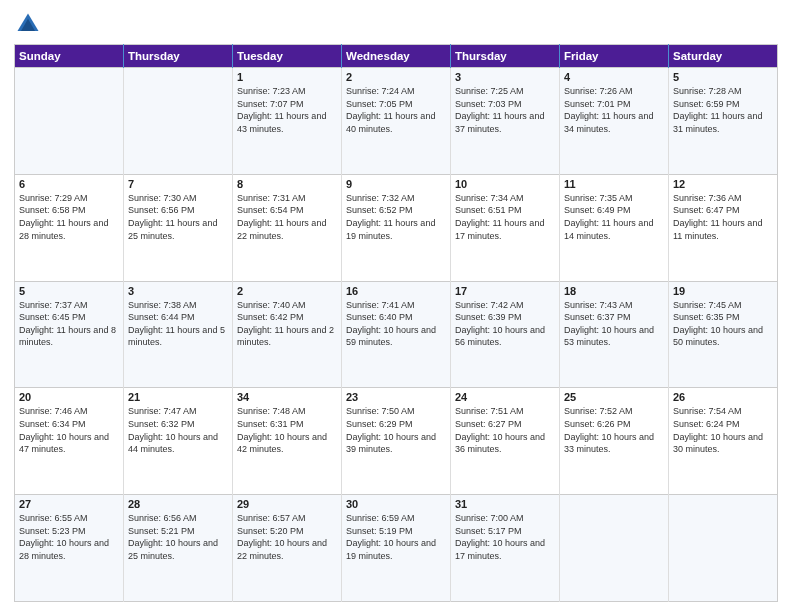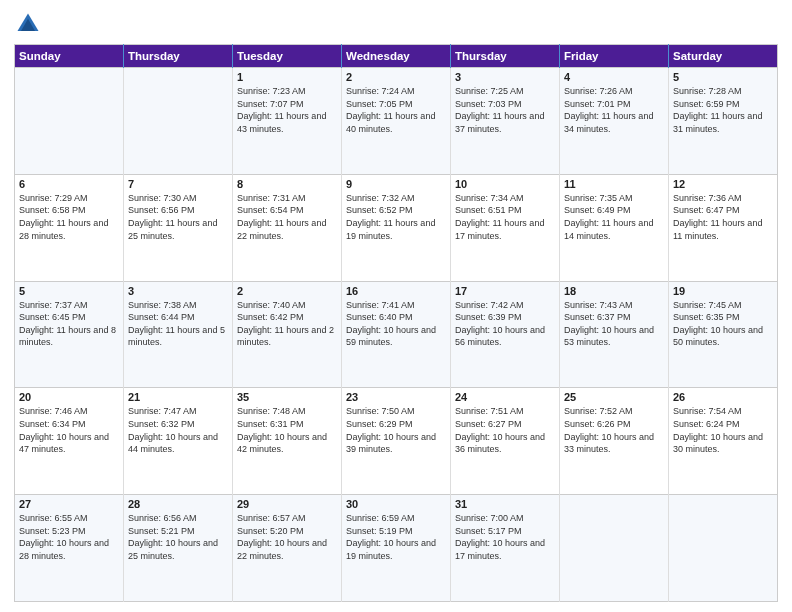--- a/index.html
+++ b/index.html
@@ -228,21 +228,21 @@
         <tr>
           <td>
             <span class="day-num">20</span>
             <div class="day-info">Sunrise: 7:46 AM<br>Sunset: 6:34 PM<br>Daylight: 10 hours and 47 minutes.</div>
           </td>
           <td>
             <span class="day-num">21</span>
             <div class="day-info">Sunrise: 7:47 AM<br>Sunset: 6:32 PM<br>Daylight: 10 hours and 44 minutes.</div>
           </td>
           <td>
-            <span class="day-num">35</span>
+            <span class="day-num">34</span>
             <div class="day-info">Sunrise: 7:48 AM<br>Sunset: 6:31 PM<br>Daylight: 10 hours and 42 minutes.</div>
           </td>
           <td>
             <span class="day-num">23</span>
             <div class="day-info">Sunrise: 7:50 AM<br>Sunset: 6:29 PM<br>Daylight: 10 hours and 39 minutes.</div>
           </td>
           <td>
             <span class="day-num">24</span>
             <div class="day-info">Sunrise: 7:51 AM<br>Sunset: 6:27 PM<br>Daylight: 10 hours and 36 minutes.</div>
           </td>

